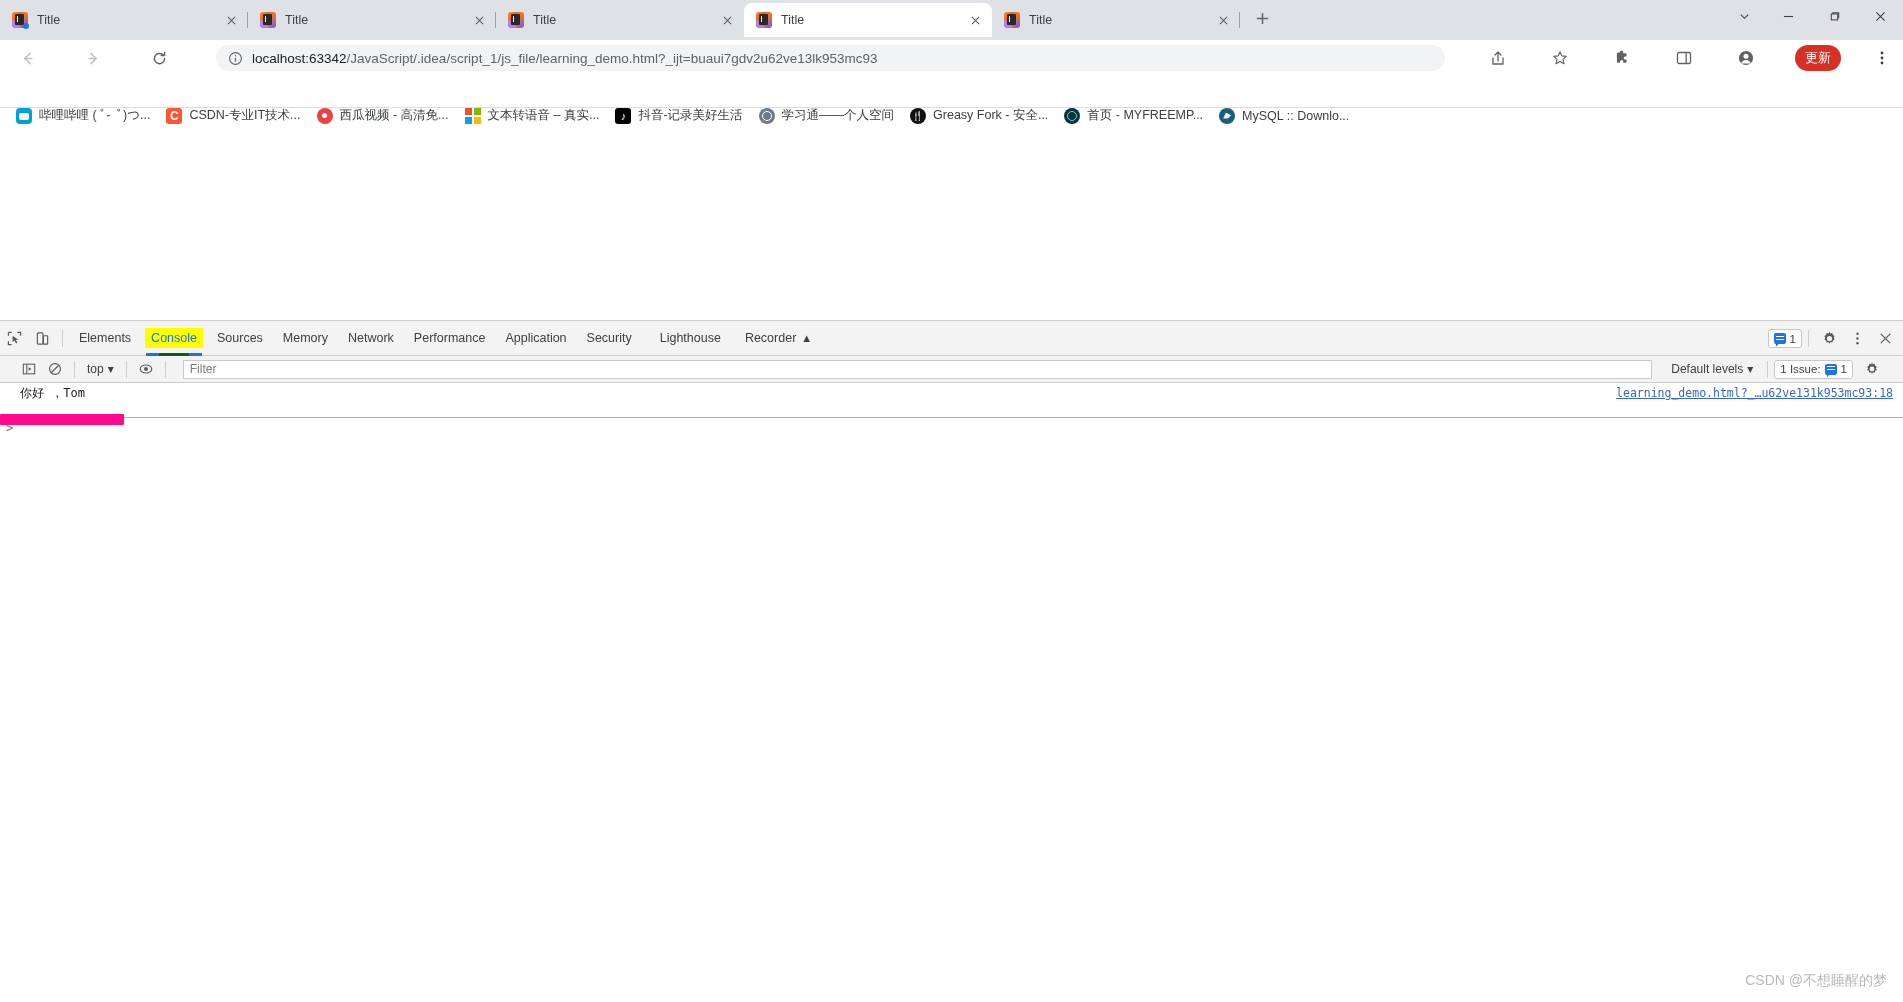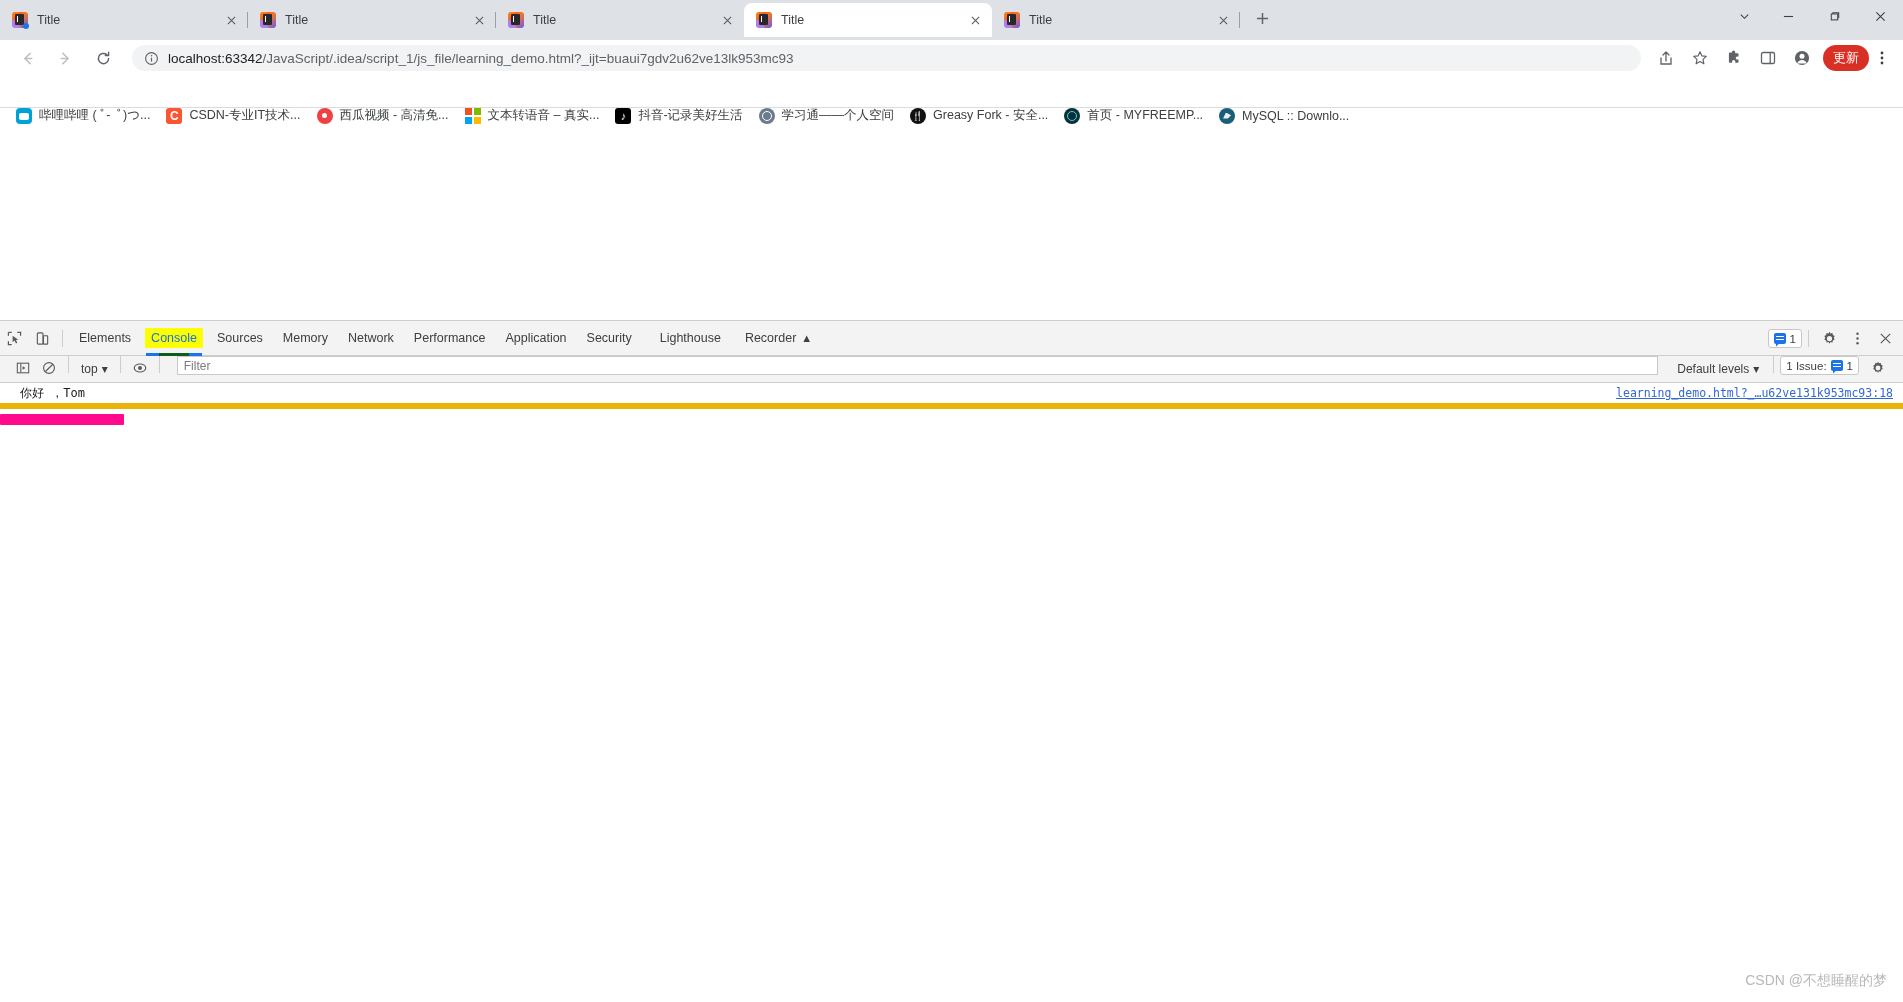--- a/index.html
+++ b/index.html
@@ -76,20 +76,21 @@
   }
   .wc { width: 46px; height: 32px; display: flex; align-items: center; justify-content: center; }
   .wc svg { width: 11px; height: 11px; }
   .wc-chev { width: 42px; }
 
   
   #toolbar {
     height: 36px; background: #fff;
     display: flex; align-items: center; padding: 0 8px;
     position: relative;
+    gap: 28px;
   }
   .nav-btn {
     width: 28px; height: 28px; margin: 0 5px;
     display: flex; align-items: center; justify-content: center;
     border-radius: 50%; flex: 0 0 28px;
   }
   .nav-btn svg { width: 17px; height: 17px; }
   #omnibox {
     flex: 1 1 auto; height: 26px; background: #f1f3f4;
     border-radius: 13px; display: flex; align-items: center;
@@ -192,37 +193,37 @@
     box-shadow: 0 3px 0 0 #fff;
   }
   .msg-badge::before {
     content:""; position:absolute; left:2px; bottom:-3px; width:4px; height:4px; background:#1a73e8;
     clip-path: polygon(0 0, 100% 0, 0 100%);
   }
 
   
   #console-bar {
     height: 27px; background: #f3f3f3; border-bottom: 1px solid #cdcdcd;
-    display: flex; padding: 0 10px; position: relative;
+    display: flex; align-items: center; padding: 0 16px; position: relative;
   }
   .cb-btn { width: 26px; height: 24px; display: flex; align-items: center; justify-content: center; flex:0 0 26px; }
   .cb-btn svg { width: 14px; height: 14px; }
   #ctx-select { display: flex; align-items: center; font-size: 12px; color: #3c4043; padding: 0 6px; gap: 4px; }
   #filter-input {
     flex: 1 1 auto; height: 19px; background: #fff; border: 1px solid #c9c9c9;
     margin: 0 11px; display: flex; align-items: center; padding: 0 6px;
     font-size: 12px; color: #7b7b7b; min-width: 0;
   }
   #levels-select { font-size: 12px; color: #3c4043; padding: 0 8px; display:flex; align-items:center; gap:4px; white-space:nowrap; }
 
   
   #console-body { position: absolute; left: 0; right: 0; top: 63px; bottom: 0; background: #fff; }
   .console-row {
-    min-height: 20px; border-bottom: 6px solid #eab308;
-    display: flex; align-items: center; padding: 1px 8px 1px 20px;
+    min-height: 20px; border-bottom: 1px solid #eab308;
+    display: flex; align-items: center; padding: 1px 8px 15px 20px;
     position: relative;
   }
   .console-msg {
     font-family: "DejaVu Sans Mono", "Liberation Mono", monospace;
     font-size: 12px; color: #202124; white-space: pre;
   }
   .console-src {
     position: absolute; right: 10px; top: 2px;
     font-family: "DejaVu Sans Mono", "Liberation Mono", monospace;
     font-size: 11.5px; color: #3367d6; text-decoration: underline;

